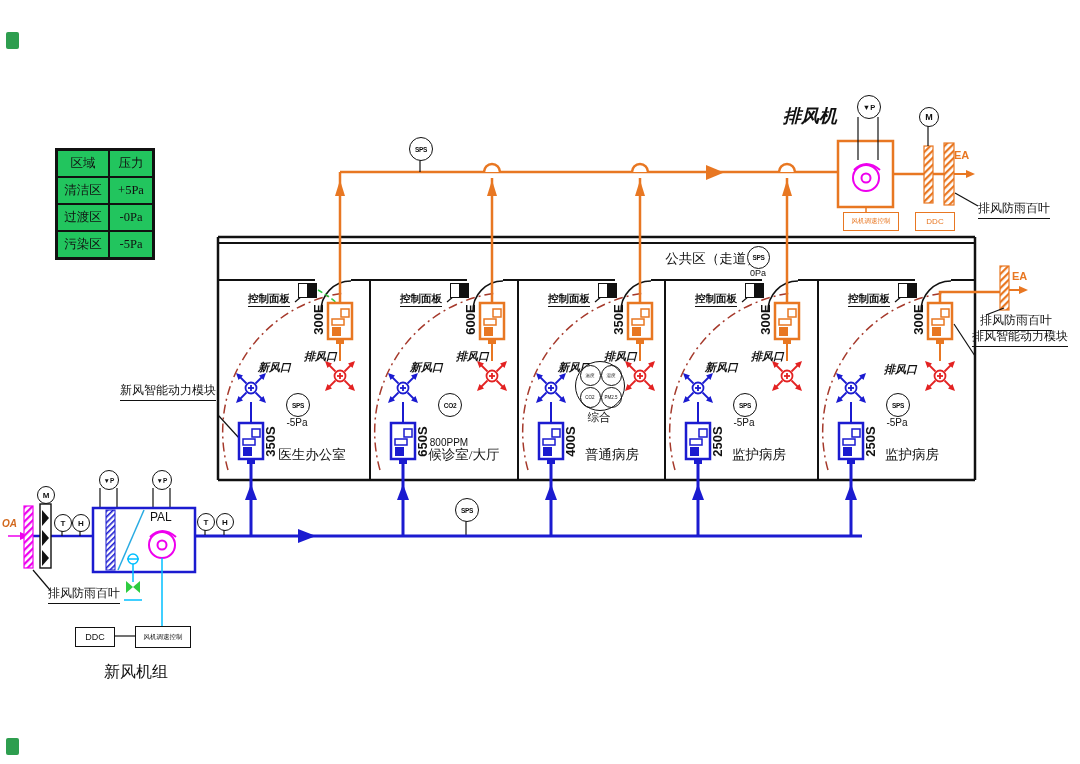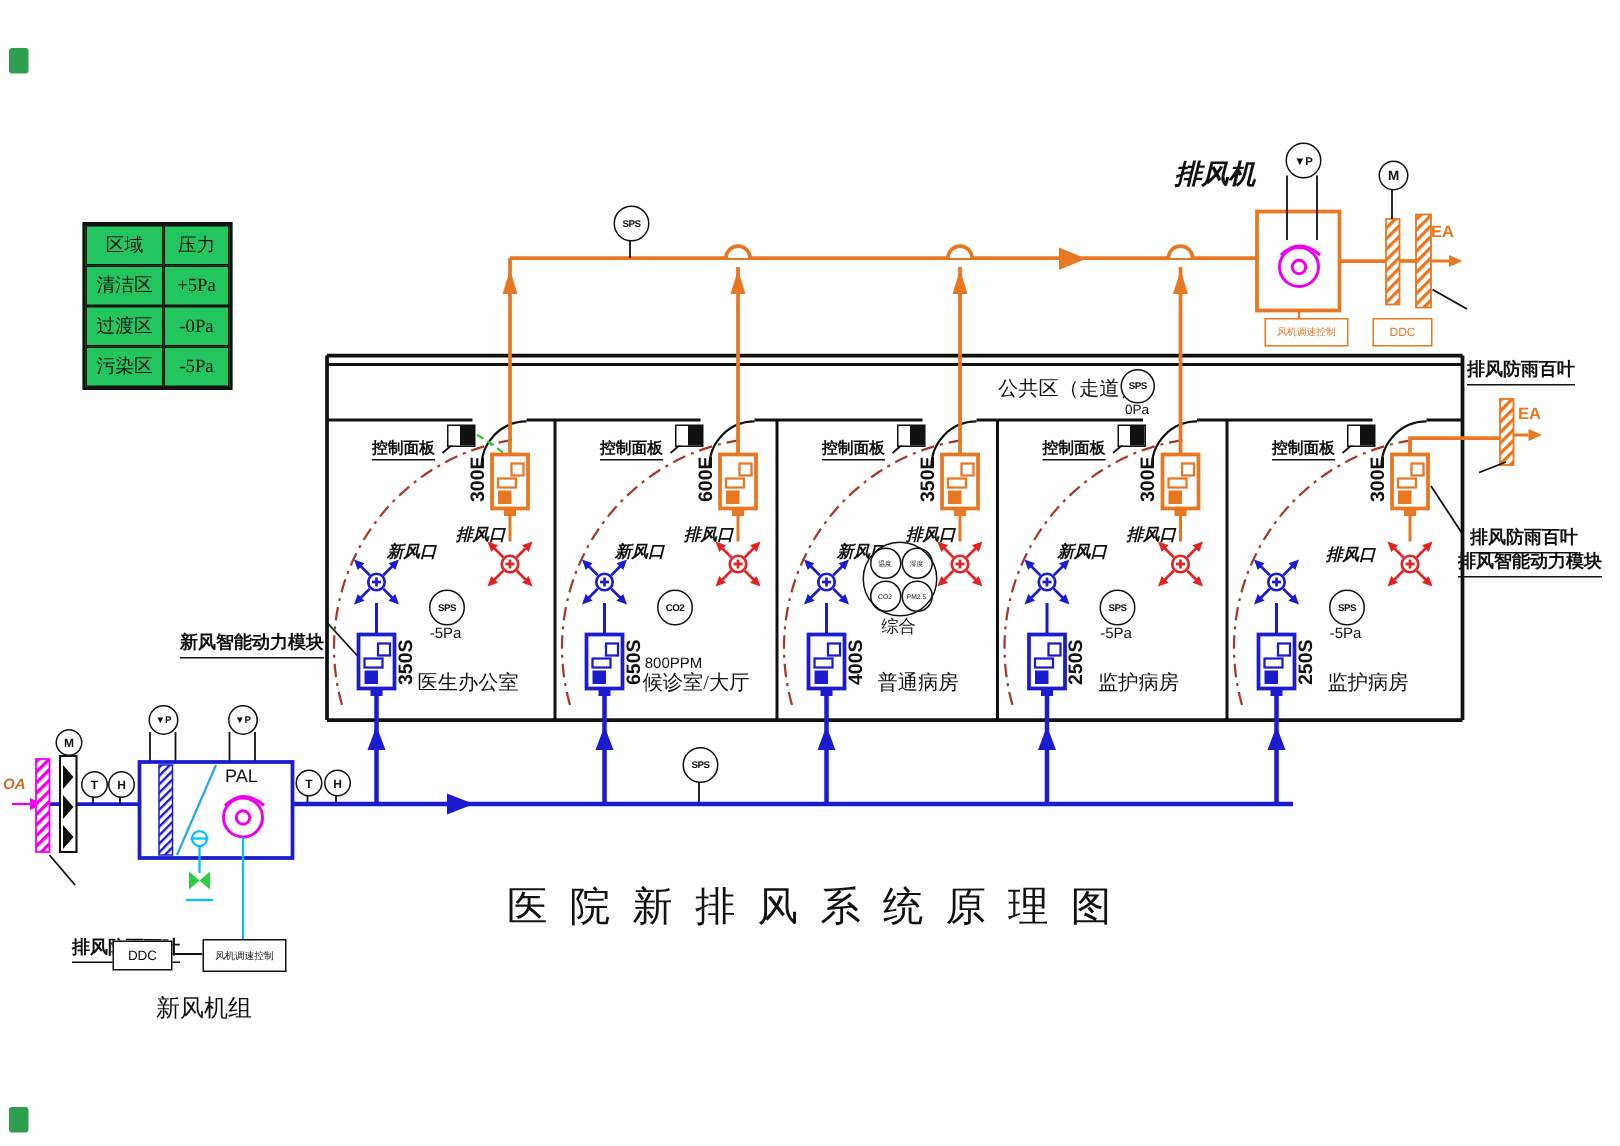--- a/index.html
+++ b/index.html
@@ -6,21 +6,21 @@
   .canvas{position:relative;width:1080px;height:764px;background:#fff;overflow:hidden;
           font-family:"Liberation Sans",sans-serif;color:#111;}
   .abs{position:absolute;}
   svg.layer{position:absolute;left:0;top:0;}
   .gauge{position:absolute;border:1.6px solid #111;border-radius:50%;background:#fff;
          display:flex;align-items:center;justify-content:center;font-weight:bold;}
   .scircle{position:absolute;border:1.6px solid #111;border-radius:50%;background:#fff;
          display:flex;align-items:center;justify-content:center;font-size:6.5px;font-weight:bold;letter-spacing:-.3px;}
   .sval{position:absolute;text-align:center;font-size:10px;}
   .lbl{position:absolute;font-weight:bold;font-style:italic;}
-  .callout{position:absolute;font-weight:bold;font-size:12px;border-bottom:1.6px solid #111;padding-bottom:1px;white-space:nowrap;margin-top:38px;}
+  .callout{position:absolute;font-weight:normal;font-size:12px;border-bottom:1.6px solid #111;padding-bottom:1px;white-space:nowrap;}
   .roomname{position:absolute;font-family:"Liberation Serif",serif;font-size:13.5px;text-align:center;white-space:nowrap;}
   .vtext{position:absolute;width:36px;height:15px;text-align:center;font-size:13px;font-weight:bold;transform:rotate(-90deg);}
   .panelbox{position:absolute;width:17px;height:13px;border:1.6px solid #111;
             background:linear-gradient(90deg,#fff 45%,#111 45%);}
   .plabel{position:absolute;font-size:10.5px;font-weight:bold;border-bottom:1.4px solid #111;white-space:nowrap;}
   .obox{position:absolute;border:1.5px solid #e87722;color:#e87722;background:#fff;
         display:flex;align-items:center;justify-content:center;}
   .kbox{position:absolute;border:1.5px solid #111;background:#fff;
         display:flex;align-items:center;justify-content:center;}
   .ptable{position:absolute;left:55px;top:148px;border:2px solid #111;background:#22c55e;
@@ -365,15 +365,14 @@
 <div class="gauge" style="left:99px;top:470px;width:18px;height:18px;font-size:6.5px;">▼P</div>
 <div class="gauge" style="left:152px;top:470px;width:18px;height:18px;font-size:6.5px;">▼P</div>
 <div class="abs" style="left:150px;top:510px;font-size:12px;">PAL</div>
 <div class="gauge" style="left:197px;top:513px;width:16px;height:16px;font-size:8px;">T</div>
 <div class="gauge" style="left:216px;top:513px;width:16px;height:16px;font-size:8px;">H</div>
 <div class="callout" style="left:48px;top:585px;">排风防雨百叶</div>
 <div class="kbox" style="left:75px;top:627px;width:38px;height:18px;font-size:9px;">DDC</div>
 <div class="kbox" style="left:135px;top:626px;width:54px;height:20px;font-size:6.5px;">风机调速控制</div>
 <div class="roomname" style="left:96px;top:662px;width:80px;font-size:16px;">新风机组</div>
 
-<div class="title" style="left:338px;top:586px;">医 院 新 排 风 系 统 原 理 图</div>
 
 </div>
 
 </body></html>

